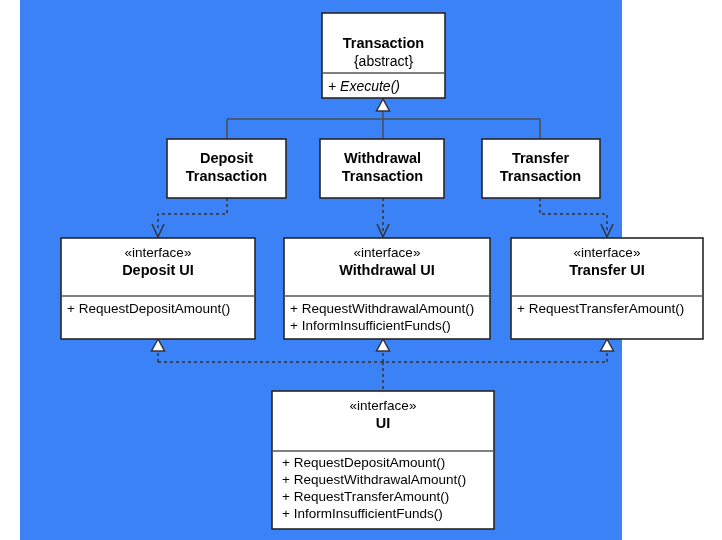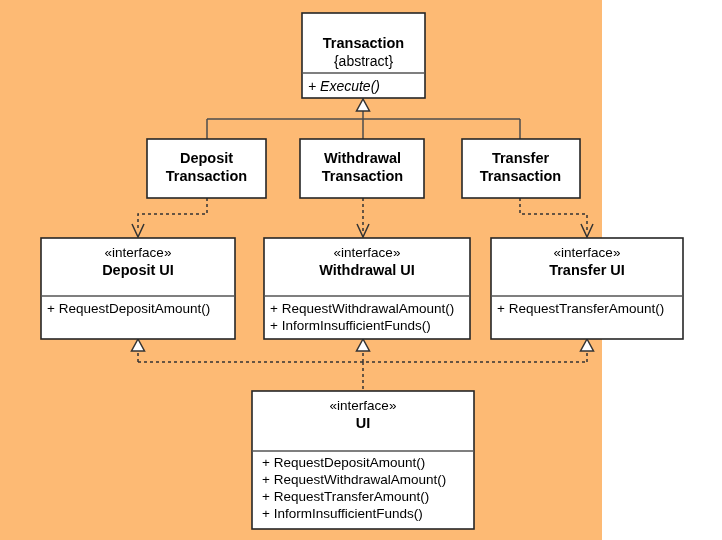--- a/index.html
+++ b/index.html
@@ -10,21 +10,22 @@
   body {
     width: 722px;
     height: 540px;
     font-family: "Liberation Sans", sans-serif;
     overflow: hidden;
   }
   #diagram-root {
     position: relative;
     width: 602px;
     height: 540px;
-    background: #fdba74;
+    background: #3b82f6;
+    margin-left: 20px;
   }
   svg.uml-canvas {
     display: block;
     width: 722px;
     height: 540px;
   }
   .cls-box {
     fill: #ffffff;
     stroke: #262626;
     stroke-width: 1.6;

